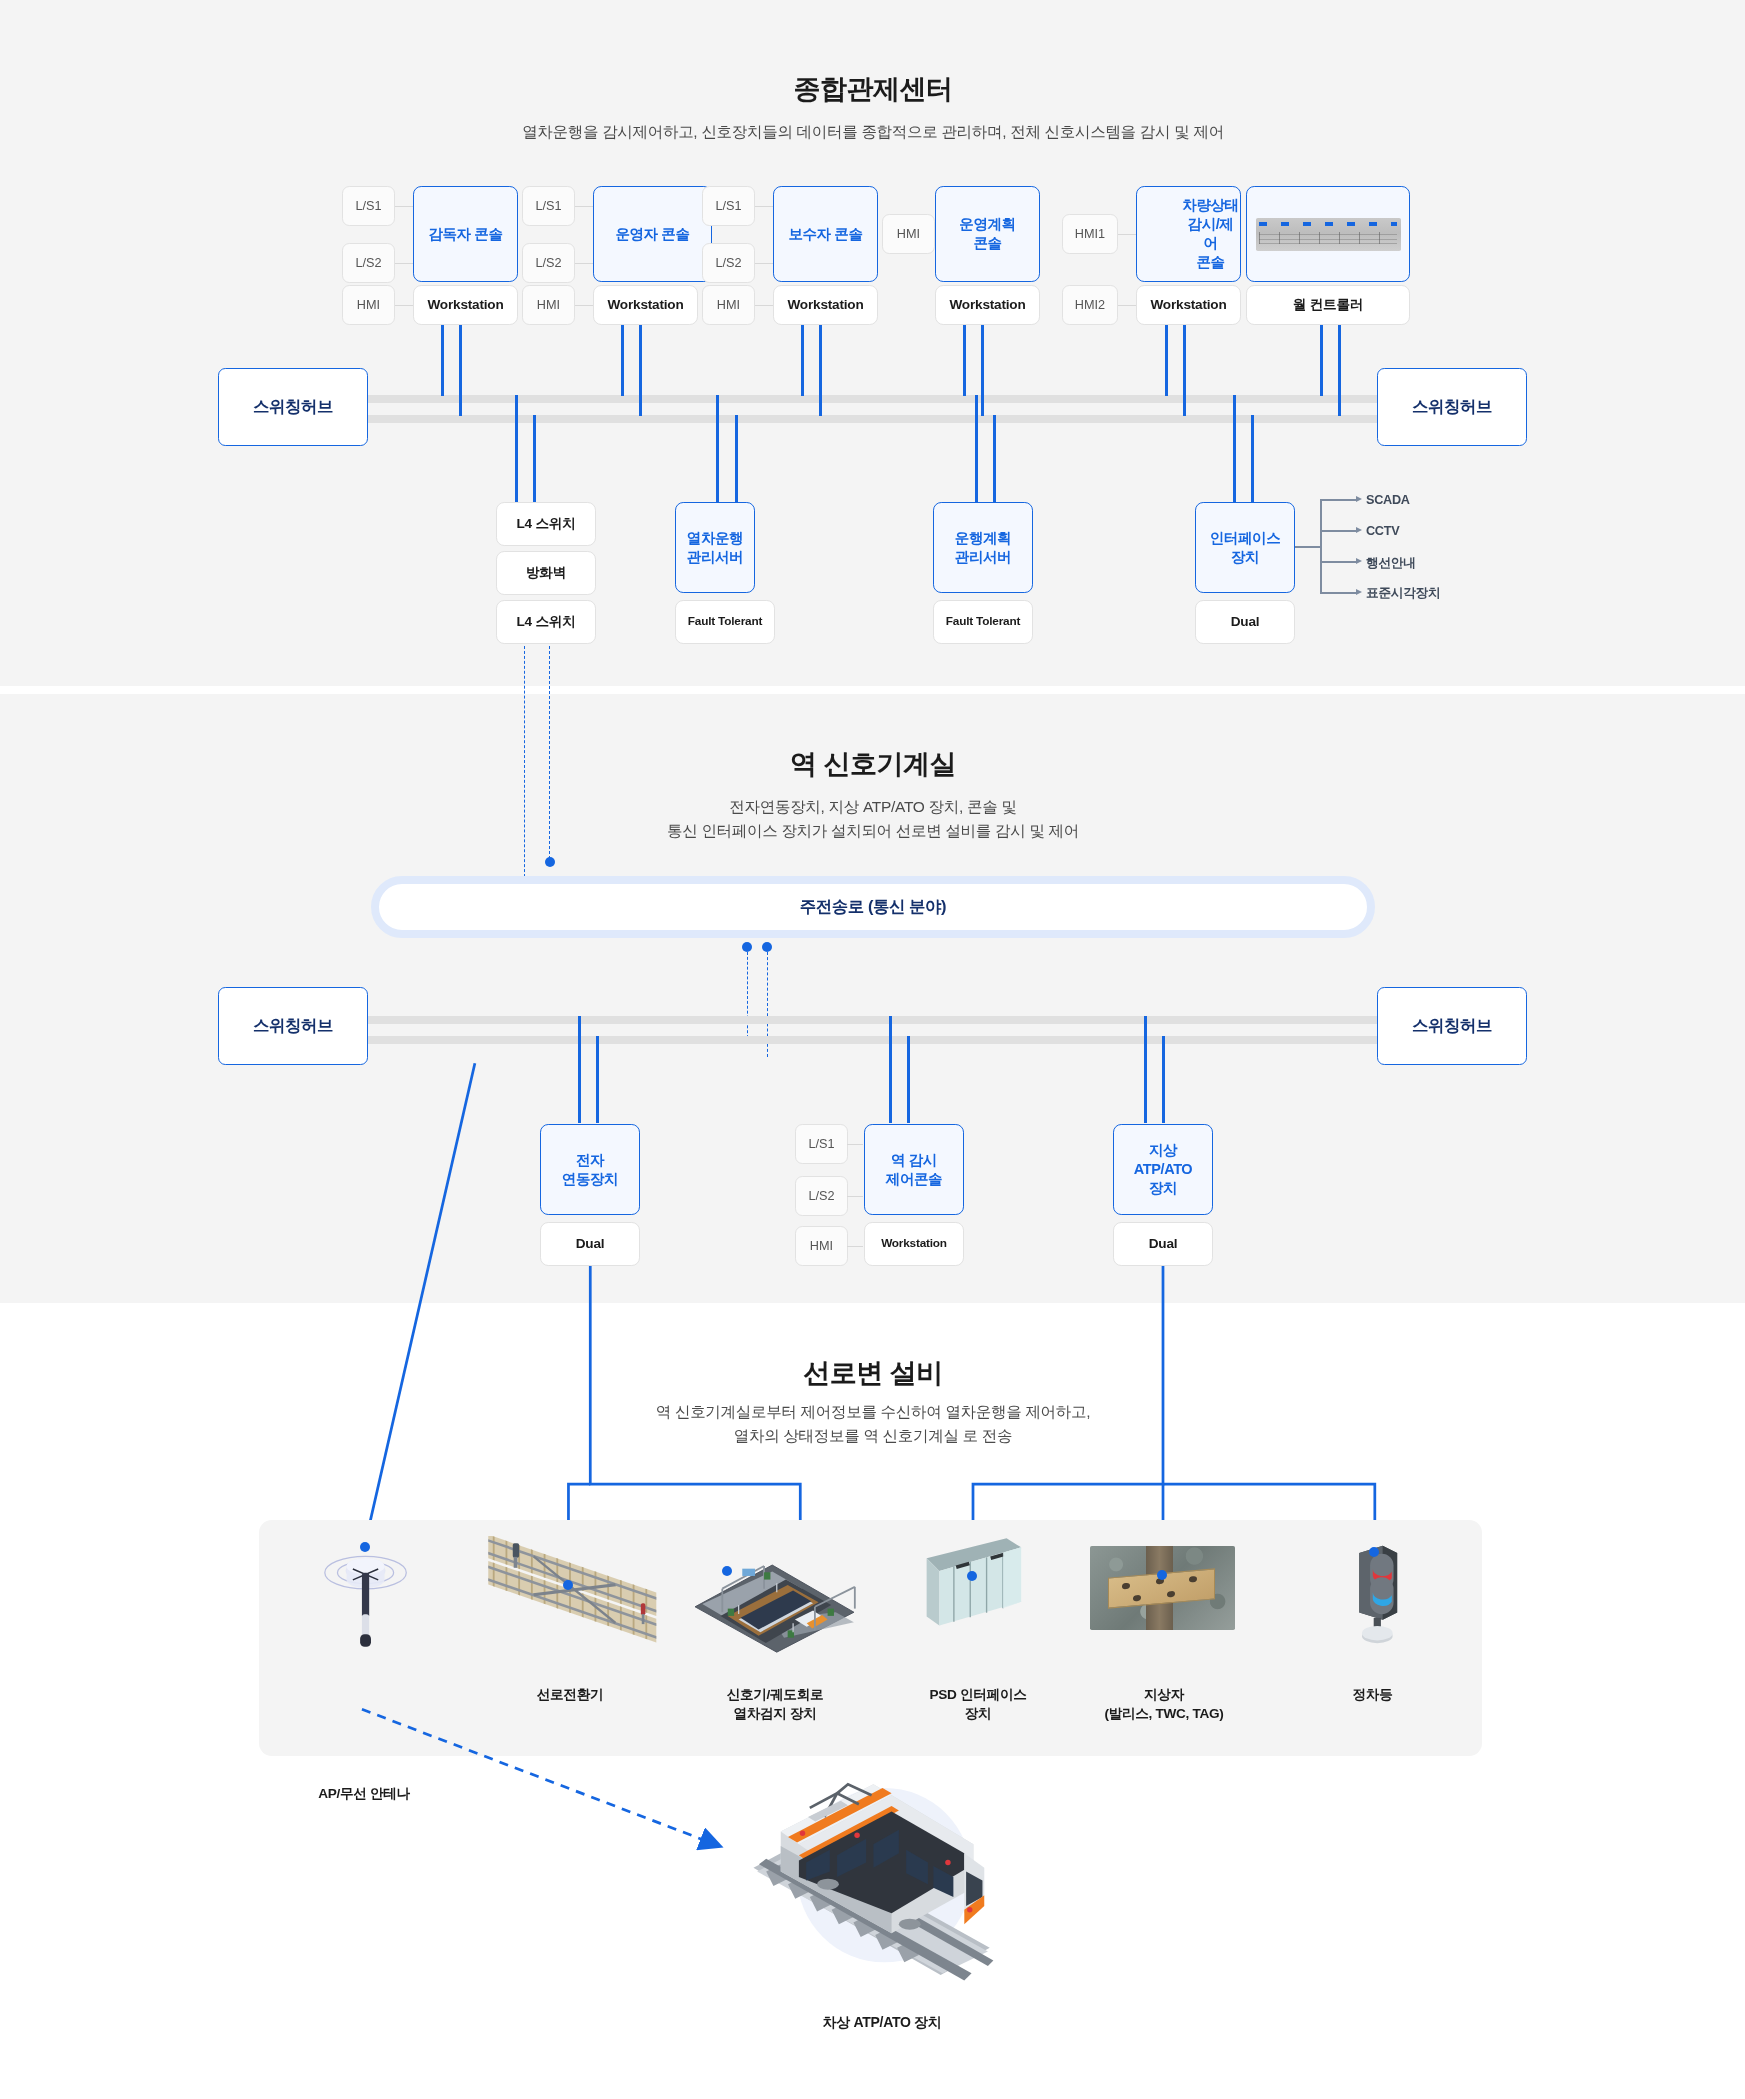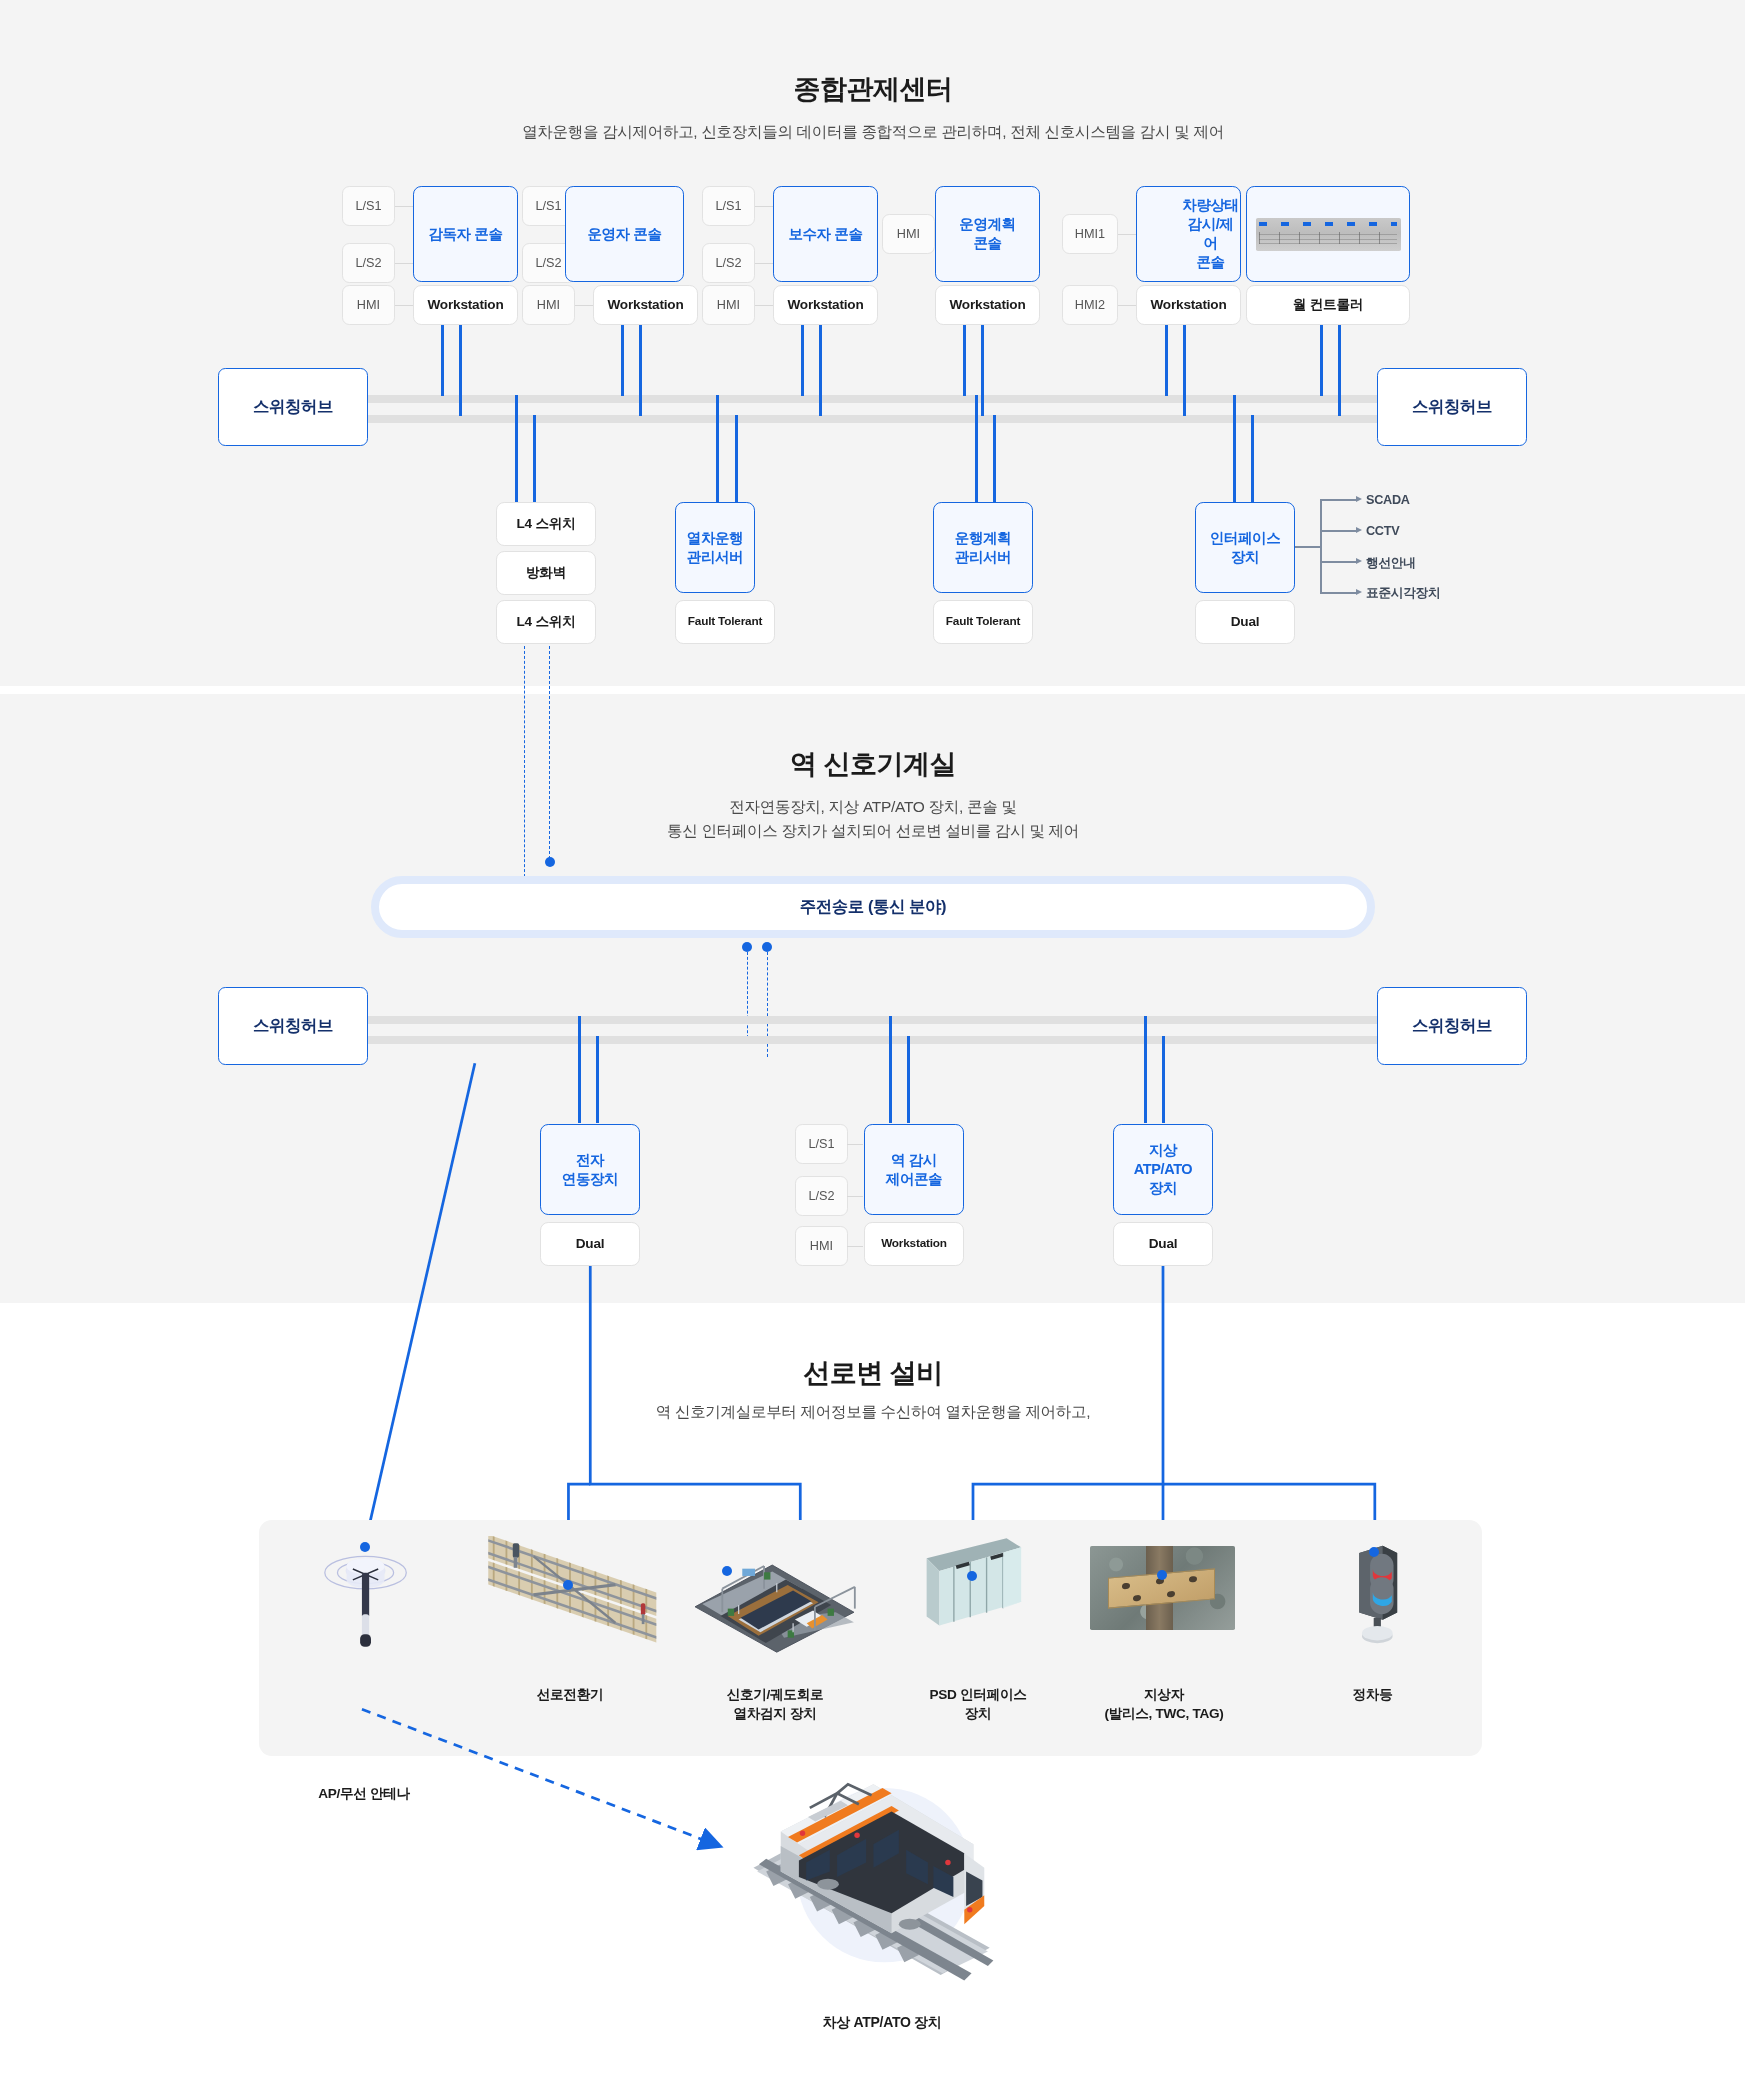--- a/index.html
+++ b/index.html
@@ -274,21 +274,21 @@
   </div>
 <div class="nodebox chip" style="left:522px; top:243px; width:53px; height:40px;">
     <span>L/S2</span>
   </div>
 <div class="nodebox chip" style="left:522px; top:285px; width:53px; height:40px;">
     <span>HMI</span>
   </div>
 <div class="chip-link" style="left:575px; top:206px; width:18px;"></div>
 <div class="chip-link" style="left:575px; top:263px; width:18px;"></div>
 <div class="chip-link" style="left:575px; top:305px; width:18px;"></div>
-<div class="nodebox blue-box" style="left:565px; top:186px; width:119px; height:96px;">
+<div class="nodebox blue-box" style="left:593px; top:186px; width:119px; height:96px;">
   <span style="white-space:pre-line">운영자 콘솔</span>
 </div>
 <div class="nodebox white-box" style="left:593px; top:285px; width:105px; height:40px;">
   <span>Workstation</span>
 </div>
 <div class="vline" style="left:621px; top:325px; height:71px;"></div>
 <div class="vline" style="left:639px; top:325px; height:91px;"></div>
 
 <div class="nodebox chip" style="left:702px; top:186px; width:53px; height:40px;">
     <span>L/S1</span>
@@ -483,20 +483,21 @@
 ATP/ATO
 장치</span>
 </div>
 <div class="nodebox white-box" style="left:1113px; top:1222px; width:100px; height:44px;">
   <span>Dual</span>
 </div>
 
 <div class="sec-title" style="top:1355px">선로변 설비</div>
 <div class="sec-sub" style="top:1400px">
   <div>역 신호기계실로부터 제어정보를 수신하여 열차운행을 제어하고,</div>
+  <div>열차의 상태정보를 역 신호기계실 로 전송</div>
 </div>
 
 <svg style="position:absolute; left:0; top:1036px; width:1746px; height:509px; pointer-events:none;" viewBox="0 0 1920 560" width="1746" height="509">
   <line x1="522" y1="30" x2="402" y2="555" stroke="#1566e0" stroke-width="3"></line>
 </svg>
 
 <svg style="position:absolute; left:0; top:1266px; width:1746px; height:300px; pointer-events:none;" viewBox="0 0 1920 330" width="1746" height="300">
   <path d="M649,0 L649,240 L880,240 L880,308" stroke="#1566e0" stroke-width="3" fill="none"></path>
   <path d="M649,240 L625,240 L625,308" stroke="#1566e0" stroke-width="3" fill="none"></path>
 </svg>

